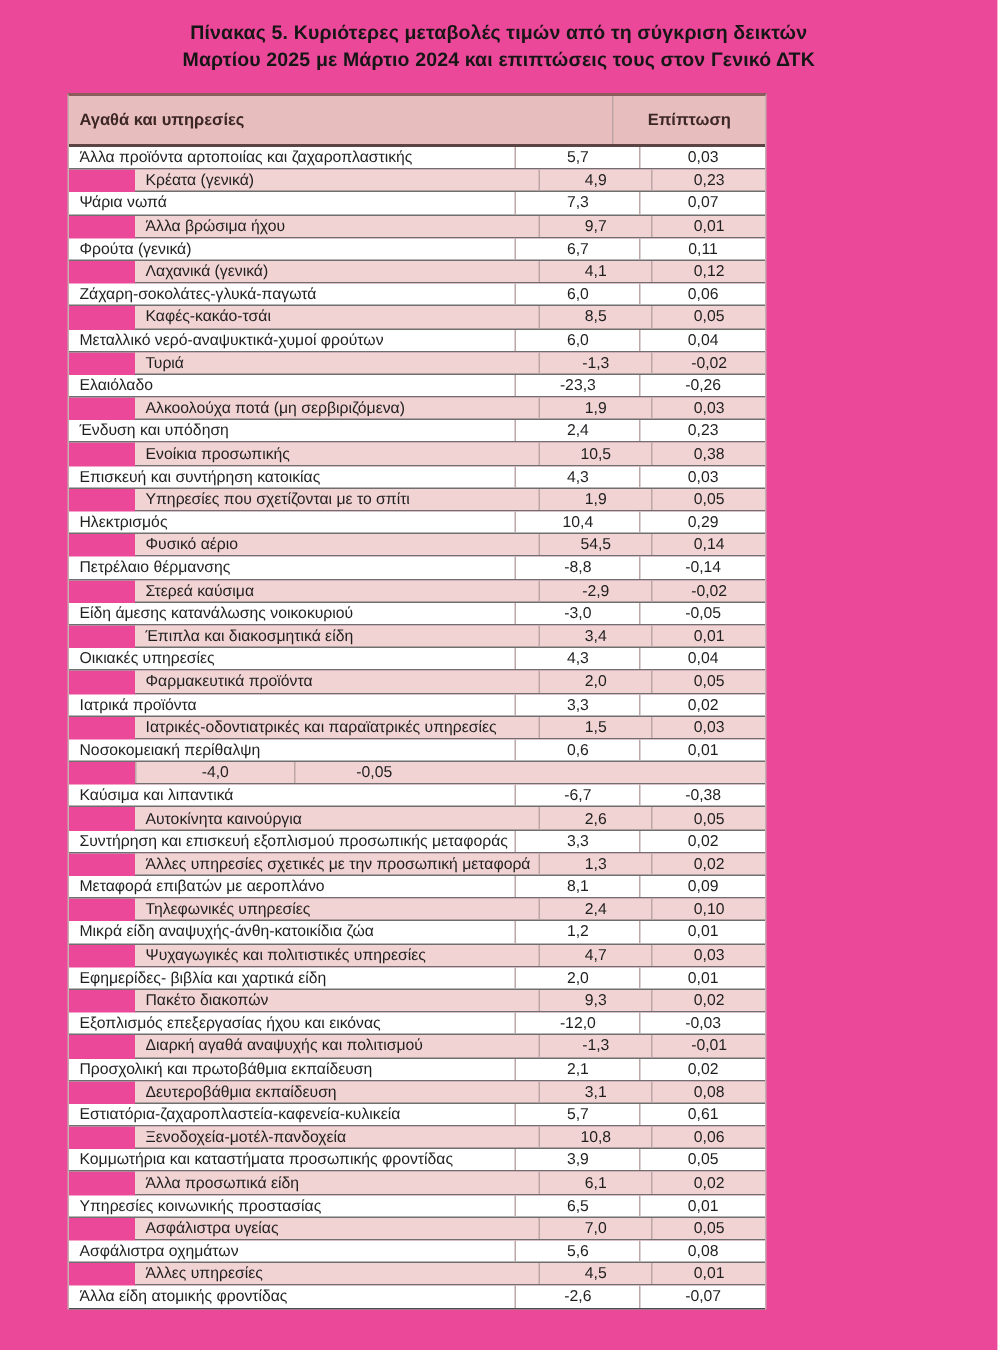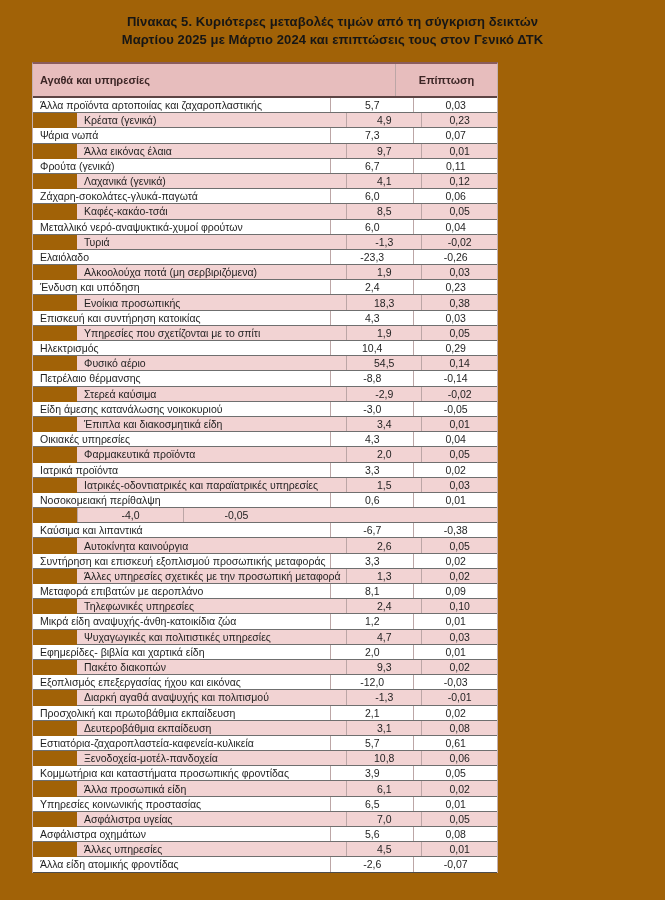--- a/index.html
+++ b/index.html
@@ -1,39 +1,39 @@
 <!DOCTYPE html>
 <html><head>
 <meta charset="utf-8">
 <style>
   * { margin: 0; padding: 0; box-sizing: border-box; }
   html, body { background: #ffffff; }
   .page {
     position: relative;
     width: 665px;
     height: 900px;
-    background: #a16207;
+    background: #ec4899;
     font-family: "Liberation Sans", "DejaVu Sans", sans-serif;
     overflow: hidden;
   }
   .title-block {
     position: absolute;
     top: 13px;
     left: 0;
     width: 100%;
     text-align: center;
     font-weight: bold;
     font-size: 13px;
     line-height: 18px;
     color: #161616;
     letter-spacing: 0.1px;
   }
   .price-table {
     position: absolute;
-    left: 32px;
+    left: 45px;
     top: 62px;
     width: 466px;
     border-top: 2px solid #8a5c5c;
     border-left: 1px solid #c4b0b0;
     border-right: 1px solid #c4b0b0;
     font-size: 10.5px;
     color: #1f1f1f;
   }
   .thead {
     display: flex;
@@ -111,21 +111,21 @@
           <div class="col-name">Κρέατα (γενικά)</div>
           <div class="col-num">4,9</div>
           <div class="col-num">0,23</div>
         </div>
         <div class="trow">
           <div class="col-name">Ψάρια νωπά</div>
           <div class="col-num">7,3</div>
           <div class="col-num">0,07</div>
         </div>
         <div class="trow pink">
-          <div class="col-name">Άλλα εικόνας έλαια</div>
+          <div class="col-name">Άλλα βρώσιμα ήχου</div>
           <div class="col-num">9,7</div>
           <div class="col-num">0,01</div>
         </div>
         <div class="trow">
           <div class="col-name">Φρούτα (γενικά)</div>
           <div class="col-num">6,7</div>
           <div class="col-num">0,11</div>
         </div>
         <div class="trow pink">
           <div class="col-name">Λαχανικά (γενικά)</div>
@@ -162,21 +162,21 @@
           <div class="col-num">1,9</div>
           <div class="col-num">0,03</div>
         </div>
         <div class="trow">
           <div class="col-name">Ένδυση και υπόδηση</div>
           <div class="col-num">2,4</div>
           <div class="col-num">0,23</div>
         </div>
         <div class="trow pink">
           <div class="col-name">Ενοίκια προσωπικής</div>
-          <div class="col-num">18,3</div>
+          <div class="col-num">10,5</div>
           <div class="col-num">0,38</div>
         </div>
         <div class="trow">
           <div class="col-name">Επισκευή και συντήρηση κατοικίας</div>
           <div class="col-num">4,3</div>
           <div class="col-num">0,03</div>
         </div>
         <div class="trow pink">
           <div class="col-name">Υπηρεσίες που σχετίζονται με το σπίτι</div>
           <div class="col-num">1,9</div>

